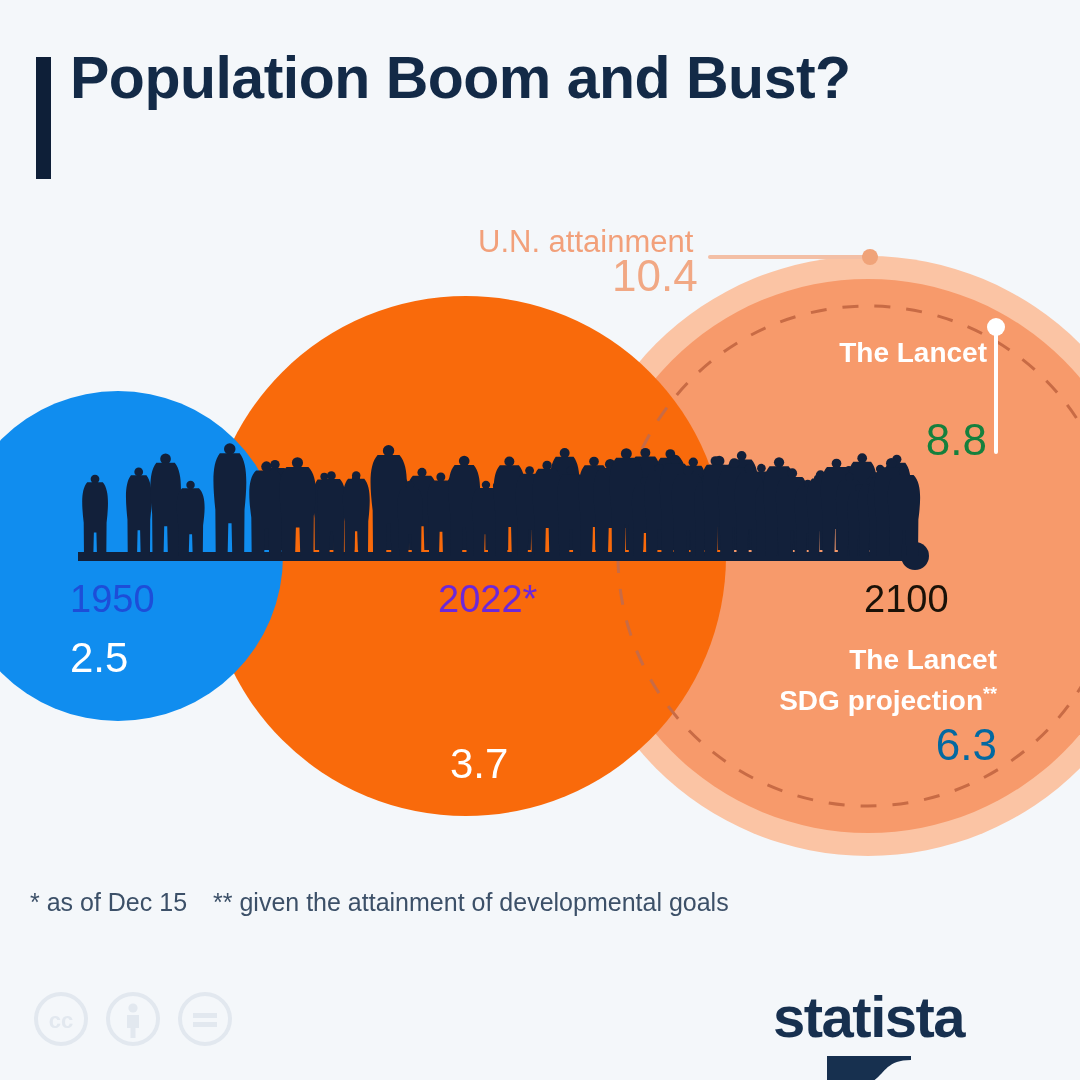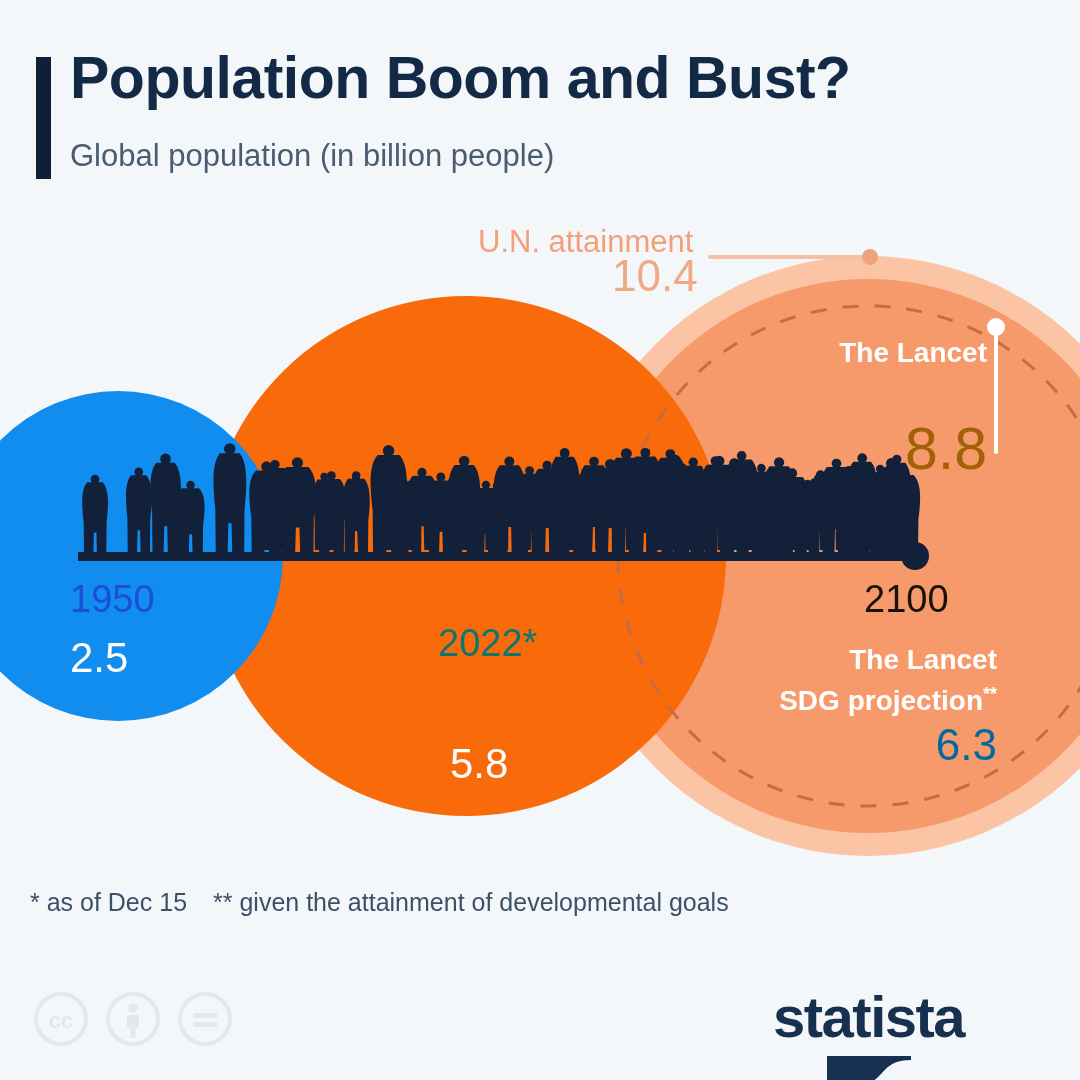--- a/index.html
+++ b/index.html
@@ -43,36 +43,36 @@
     left:612px;top:251px;
     font-size:44px;color:#F1A884;font-weight:normal;
   }
 
   .lancet-base-label{
     left:727px;top:336px;width:260px;text-align:right;
     font-size:28px;line-height:34px;color:#FFFFFF;font-weight:bold;
   }
   .lancet-base-value{
     left:727px;top:415px;width:260px;text-align:right;
-    font-size:59px;color:#a16207;font-weight:normal;
+    font-size:44px;color:#15803d;font-weight:normal;
   }
 
   .lancet-sdg-label{
     left:717px;top:643px;width:280px;text-align:right;
     font-size:28px;line-height:34px;color:#FFFFFF;font-weight:bold;
   }
   .lancet-sdg-value{
     left:717px;top:720px;width:280px;text-align:right;
     font-size:44px;color:#0369a1;font-weight:normal;
   }
   .sup{font-size:18px;vertical-align:super;}
 
   .year-1950{left:70px;top:578px;font-size:38px;color:#1d4ed8;}
   .val-1950 {left:70px;top:634px;font-size:42px;color:#FFFFFF;}
-  .year-2022{left:438px;top:578px;font-size:38px;color:#0f766e;margin-top:44px;}
+  .year-2022{left:438px;top:578px;font-size:38px;color:#6d28d9;}
   .val-2022 {left:450px;top:740px;font-size:42px;color:#FFFFFF;}
   .year-2100{left:864px;top:578px;font-size:38px;color:#1A1208;}
 
   
   .footnote{
     position:absolute;left:30px;top:888px;
     font-size:25px;color:#3C5068;white-space:nowrap;
   }
   .footnote .gap{display:inline-block;width:26px;}
   .sources{
@@ -86,21 +86,20 @@
     font-size:58px;font-weight:bold;color:#17304F;letter-spacing:-1.5px;line-height:1;
   }
 </style>
 </head>
 <body>
 
 <div id="stage">
 
   <div class="accent-bar"></div>
   <div class="title">Population Boom and Bust?</div>
-  <div class="subtitle">Global population (in billion people)</div>
 
   <svg id="chart" viewBox="0 0 1080 1080">
 
     <circle cx="868" cy="556" r="300" fill="#FBC4A4"></circle>
 
     <circle cx="868" cy="556" r="277" fill="#F79A6B"></circle>
 
     <circle cx="466" cy="556" r="260" fill="#F96A0B"></circle>
 
     <circle cx="868" cy="556" r="250" fill="none" stroke="#C86B45" stroke-width="3" stroke-dasharray="16 16"></circle>
@@ -990,21 +989,21 @@
 
   <div class="lbl lancet-sdg-label">
     <span>The Lancet</span><br>
     <span>SDG projection</span><span class="sup">**</span>
   </div>
   <div class="lbl lancet-sdg-value">6.3</div>
 
   <div class="lbl year-1950">1950</div>
   <div class="lbl val-1950">2.5</div>
   <div class="lbl year-2022">2022*</div>
-  <div class="lbl val-2022">5.8</div>
+  <div class="lbl val-2022">3.7</div>
   <div class="lbl year-2100">2100</div>
 
   <div class="footnote">
     <span>* as of Dec 15</span><span class="gap"></span><span>** given the attainment of developmental goals</span>
   </div>
 
   <div class="cc-row">
     <svg class="cc-ico" viewBox="0 0 58 58">
       <circle cx="29" cy="29" r="25" fill="none" stroke="#E2E8EF" stroke-width="4"></circle>
       <text x="29" y="38" text-anchor="middle" font-family="Liberation Sans, sans-serif" font-size="22" font-weight="bold" fill="#E2E8EF">cc</text>

